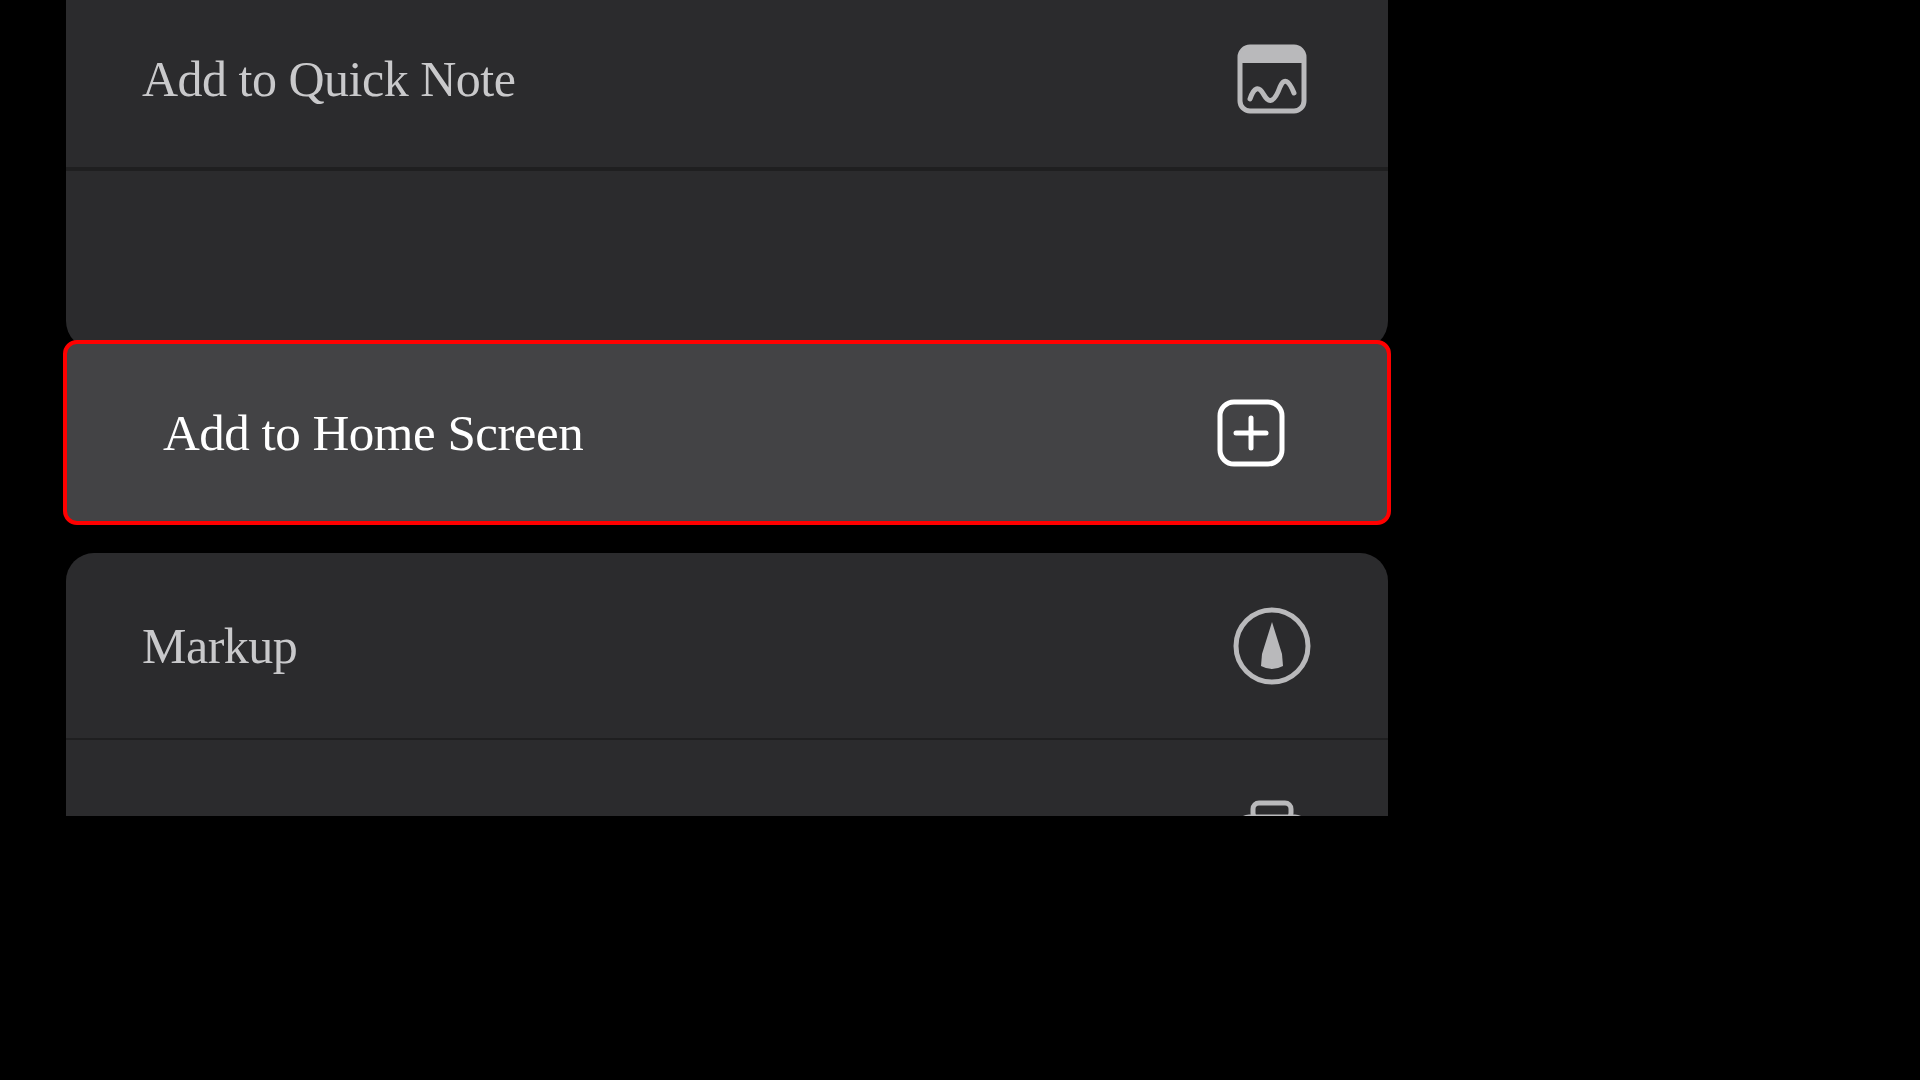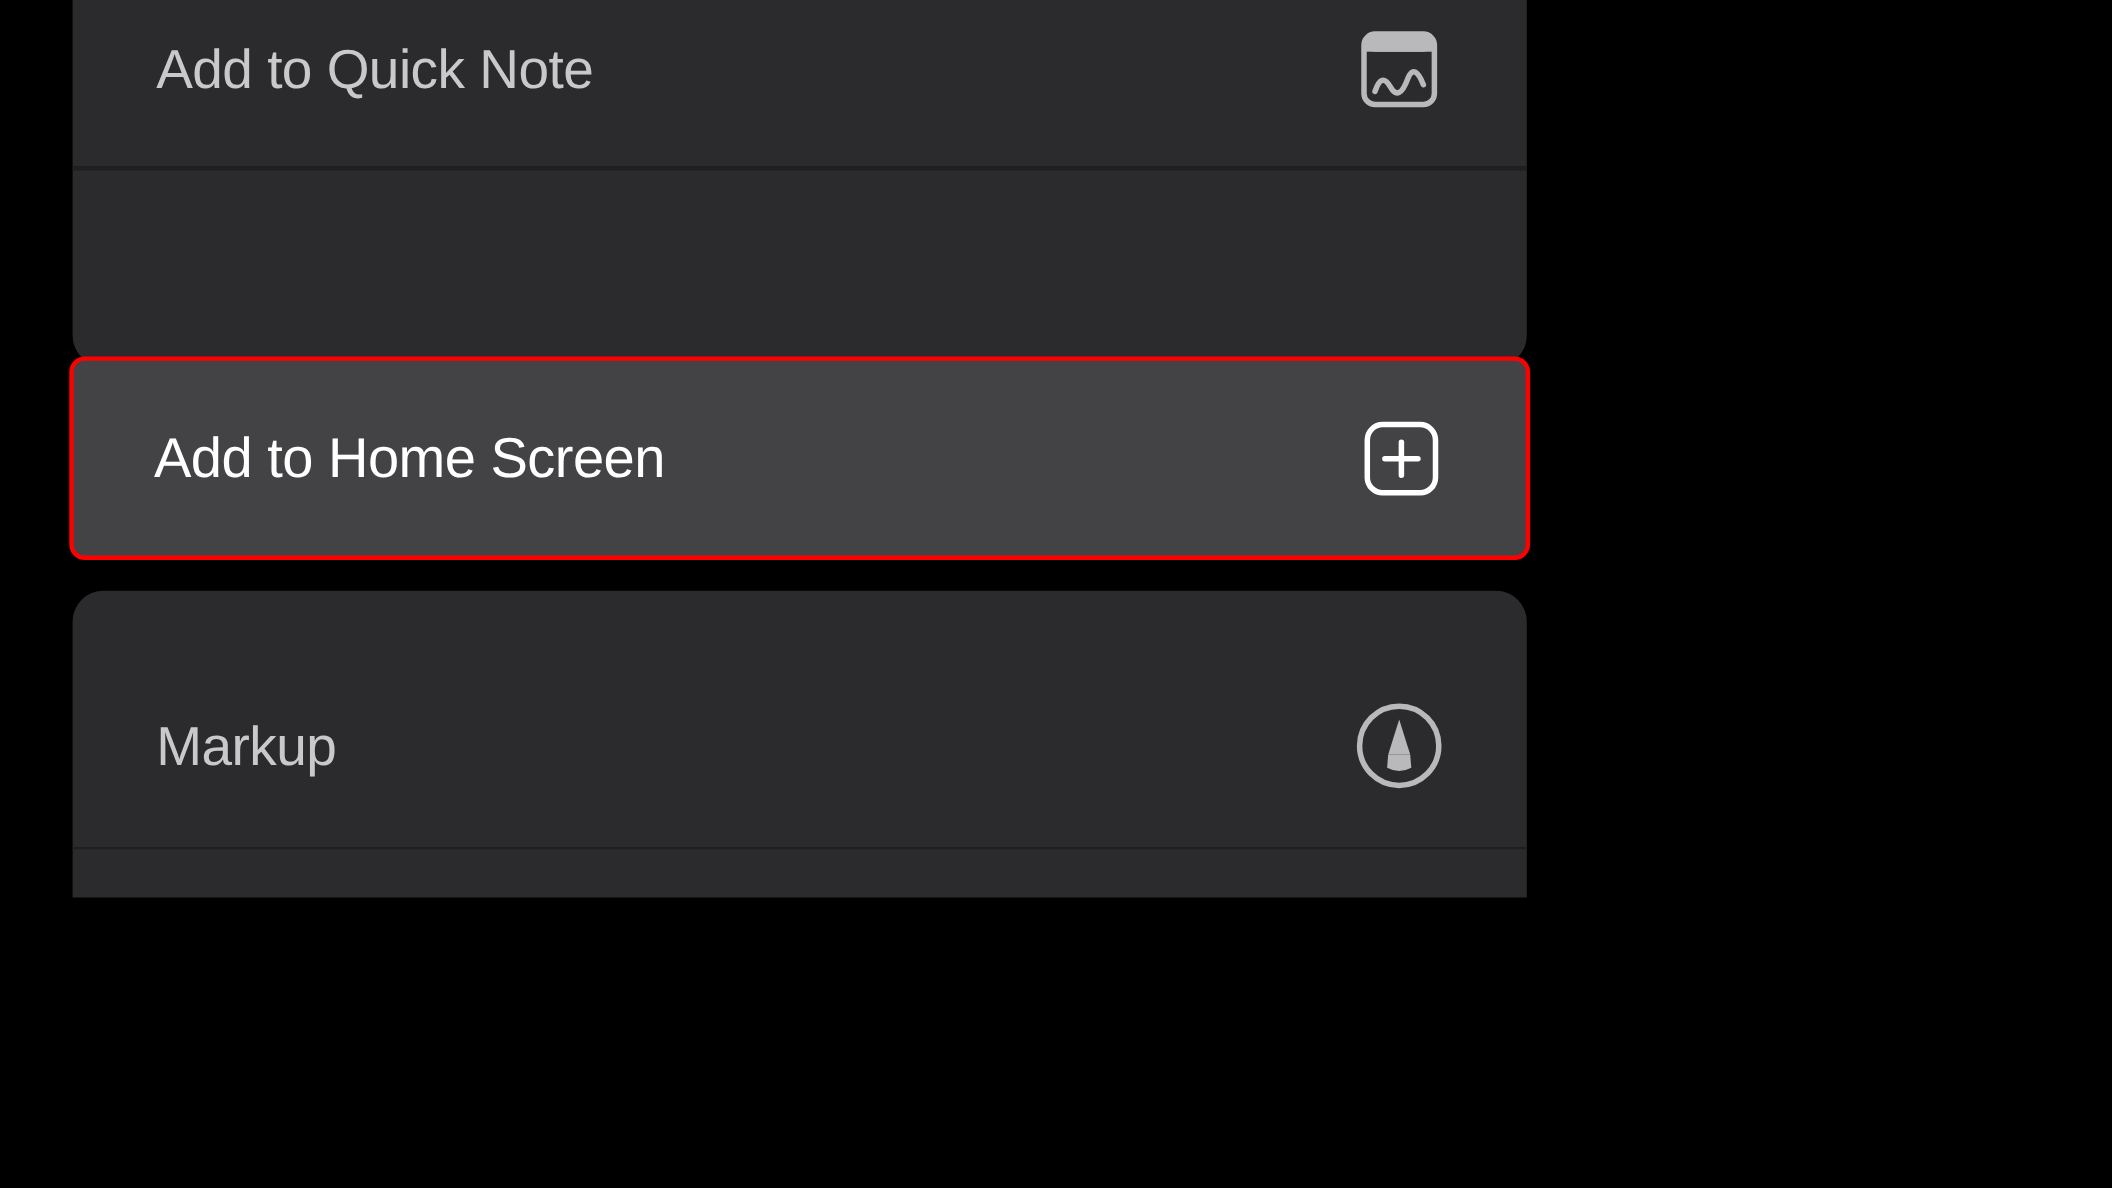--- a/index.html
+++ b/index.html
@@ -11,23 +11,24 @@
       width: 1456px;
       height: 816px;
       background: #000000;
       font-family: -apple-system, BlinkMacSystemFont, "SF Pro Display", "Helvetica Neue", sans-serif;
       overflow: hidden;
       position: relative;
     }
     .menu-container {
       position: absolute;
       left: 66px;
-      top: 0;
+      top: 16px;
       width: 1322px;
       height: 816px;
+      font-family: Liberation Serif, serif;
     }
     .menu-group {
       background: #2b2b2d;
       border-radius: 0;
     }
     .menu-group.group1 {
       position: absolute;
       top: -25px;
       left: 0;
       width: 100%;
@@ -67,21 +68,21 @@
       top: 324px;
       left: -3px;
       width: 1328px;
       height: 185px;
       border: 4px solid #ff0000;
       border-radius: 14px;
       background: #434345;
       display: flex;
       align-items: center;
       justify-content: space-between;
-      padding: 0 73px;
+      padding: 0 96px;
       z-index: 10;
     }
     .highlight-box .label {
       font-size: 51px;
       font-weight: 400;
       color: #ffffff;
       letter-spacing: -0.5px;
     }
     .icon-wrap {
       display: flex;
@@ -121,21 +122,21 @@
     <span class="icon-wrap">
       <svg width="70" height="70" viewBox="0 0 70 70" fill="none">
         <rect x="4" y="4" width="62" height="62" rx="14" stroke="#ffffff" stroke-width="5" fill="none"></rect>
         <line x1="35" y1="20" x2="35" y2="50" stroke="#ffffff" stroke-width="5" stroke-linecap="round"></line>
         <line x1="20" y1="35" x2="50" y2="35" stroke="#ffffff" stroke-width="5" stroke-linecap="round"></line>
       </svg>
     </span>
   </div>
 
   <div class="menu-group group2">
-    <div class="menu-item" style="height:185px;margin-top:48px;">
+    <div class="menu-item" style="height:185px;">
       <span class="label">Markup</span>
       <span class="icon-wrap">
         <svg width="80" height="80" viewBox="0 0 80 80" fill="none">
           <circle cx="40" cy="40" r="36" stroke="#b9b9bb" stroke-width="5" fill="none"></circle>
           <path d="M 40 16 L 30 48 L 50 48 Z" fill="#b9b9bb"></path>
           <path d="M 30 48 L 29 60 Q 40 66 51 60 L 50 48 Z" fill="#b9b9bb"></path>
         </svg>
       </span>
     </div>
     <div class="divider"></div>

